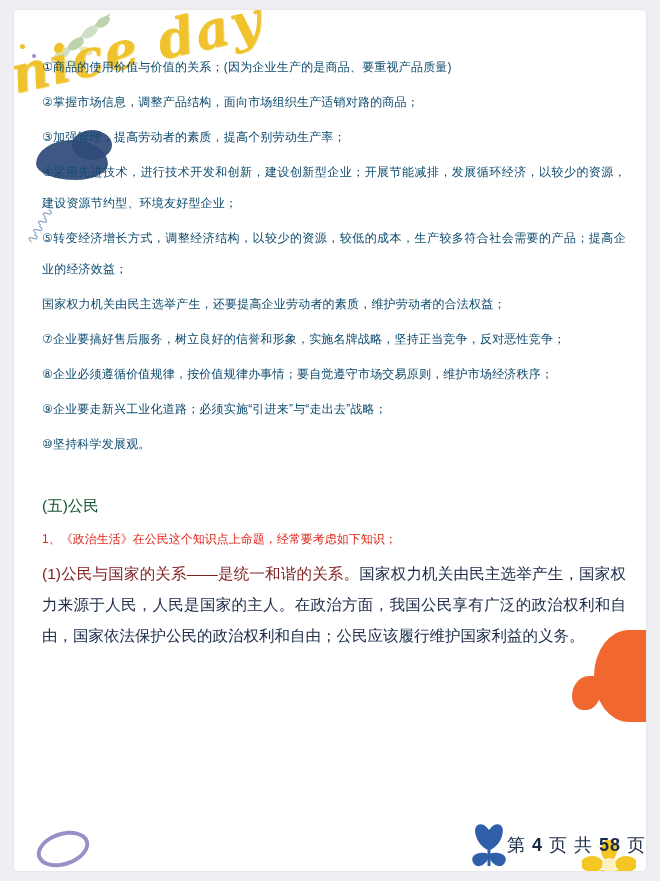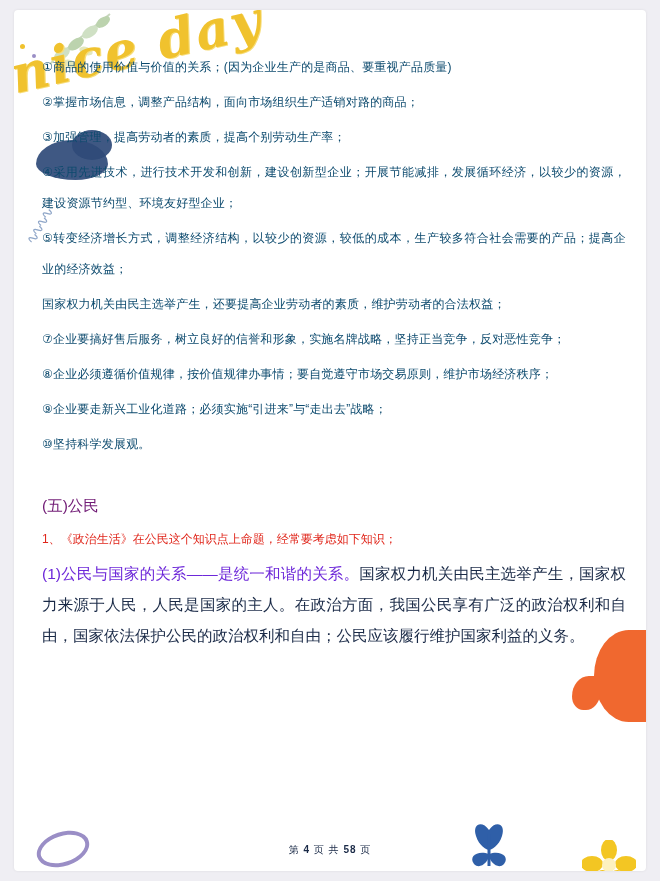--- a/index.html
+++ b/index.html
@@ -142,47 +142,47 @@
     line-height: 31px;
     color: #0c4a6e;
     margin: 0 0 4px 0;
     text-align: justify;
     letter-spacing: 0.2px;
   }
   .spacer { height: 26px; }
   .heading {
     font-size: 15.5px;
     line-height: 31px;
-    color: #701a75;
+    color: #14532d;
     margin: 0 0 3px 0;
   }
   .red {
-    color: #6d28d9;
+    color: #7f1d1d;
   }
   .red-line {
     font-size: 12px;
     line-height: 31px;
     margin: 0 0 3px 0;
     color: #e0261b;
     text-align: justify;
   }
   .mixed {
     font-size: 15.5px;
     line-height: 31px;
     margin: 0;
     color: #1a2a47;
     text-align: justify;
   }
   .footer {
     position: absolute;
     left: 0;
     right: 0;
     bottom: 14px;
-    text-align: center;
-    font-size: 10px;
+    text-align: right;
+    font-size: 18px;
     color: #1a2a47;
     letter-spacing: 1px;
     z-index: 4;
   }
   .footer b { font-weight: 700; }
 </style>
 </head>
 <body>
 
 <div class="page">

